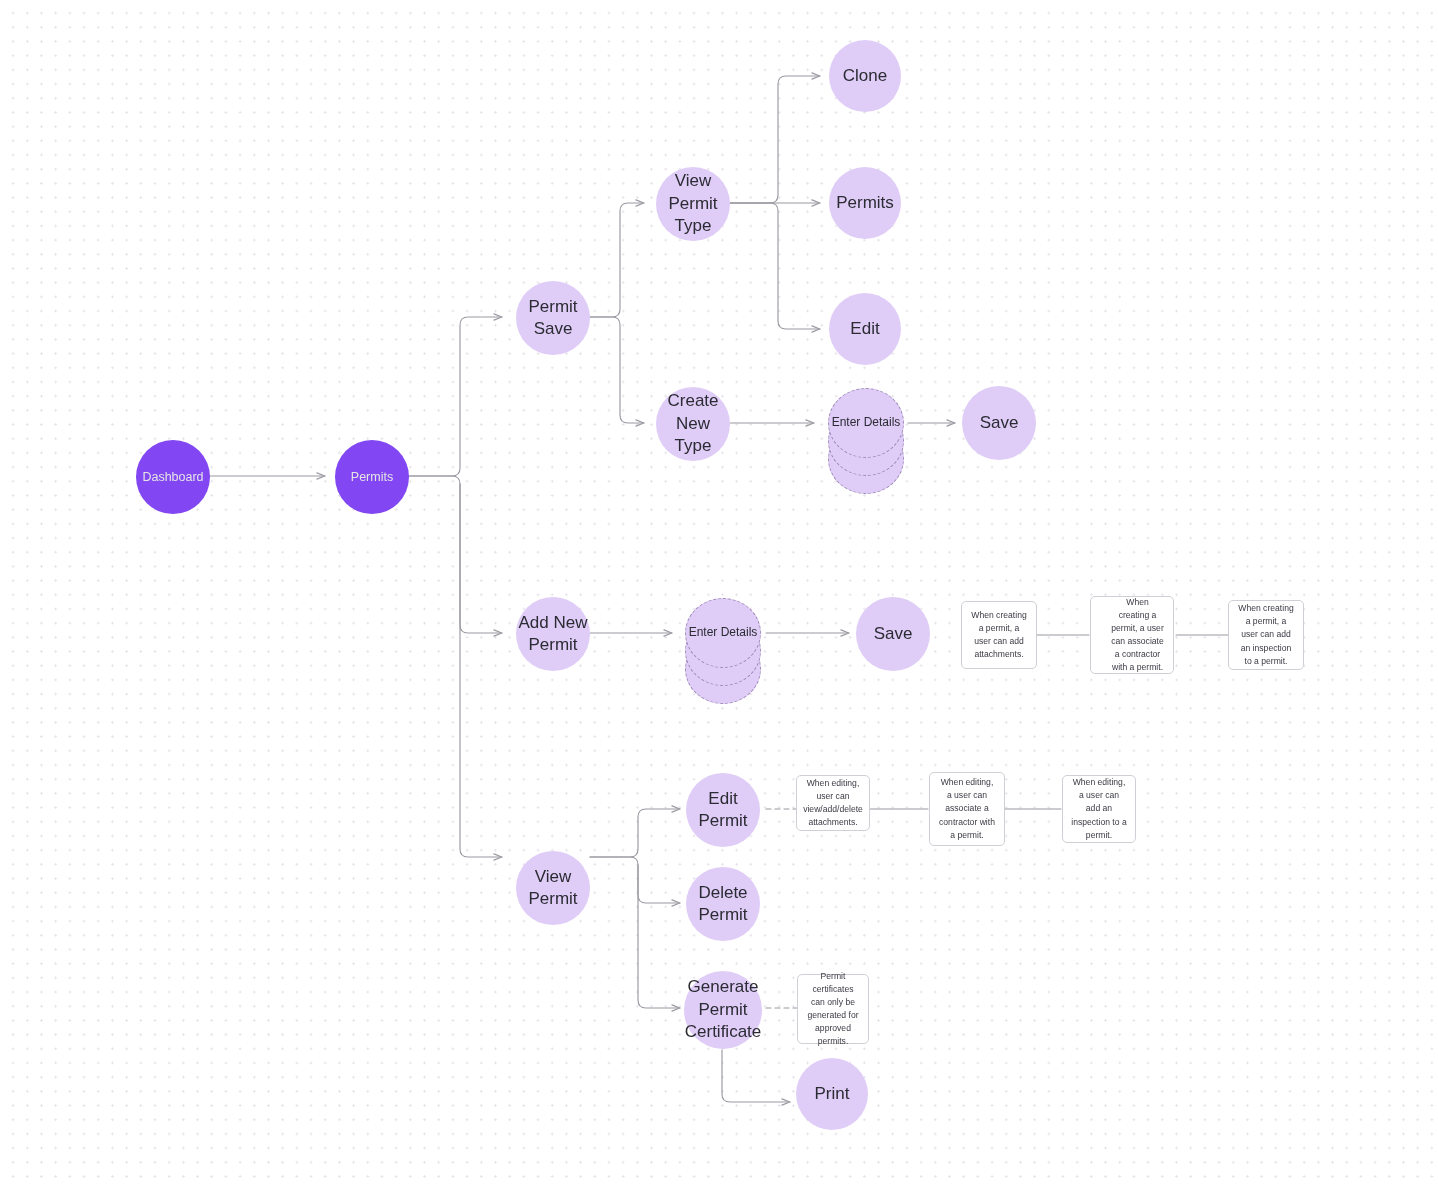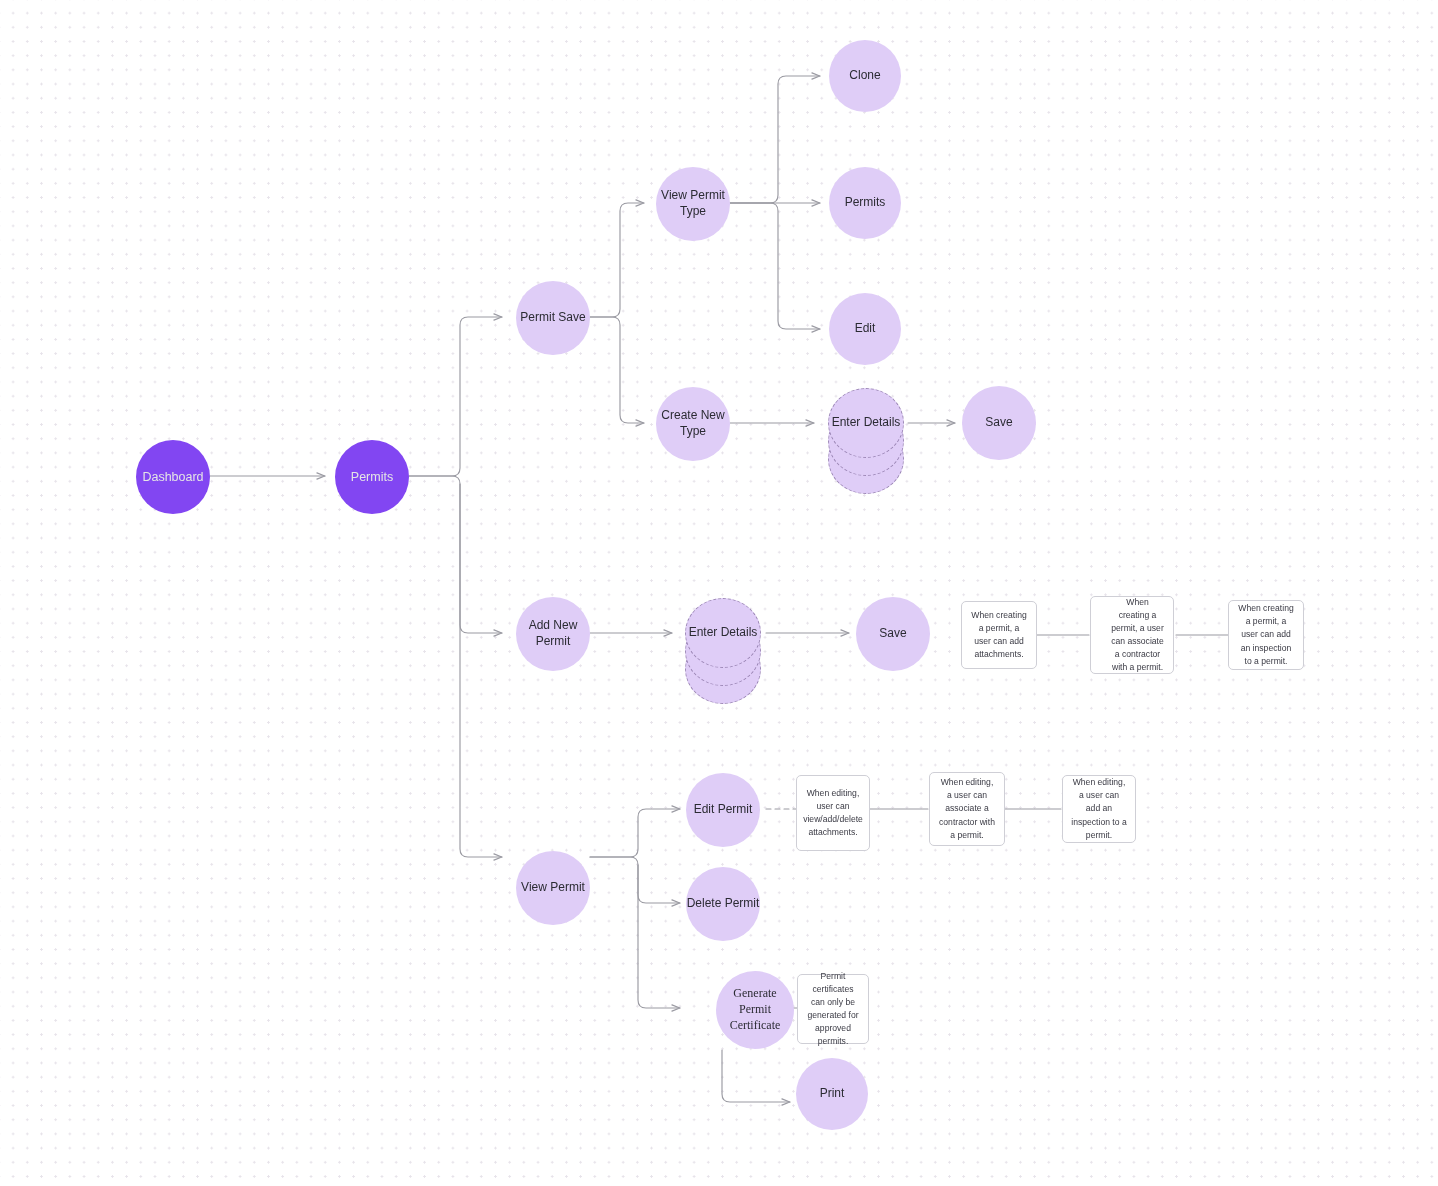--- a/index.html
+++ b/index.html
@@ -41,21 +41,21 @@
     z-index: 3;
   }
   .node-primary {
     background: #8246F2;
     color: #e5e5e5;
     font-size: 12.5px;
   }
   .node-soft {
     background: #DFCDF7;
     color: #2b2b33;
-    font-size: 12px;
+    font-size: 17px;
     align-items: center;
   }
 
   
   .stack {
     position: absolute;
     z-index: 3;
   }
   .stack .layer {
     position: absolute;
@@ -217,41 +217,41 @@
   </div>
 
   <div class="node node-soft" style="left:686px; top:773px; width:74px; height:74px;">
     <span>Edit Permit</span>
   </div>
 
   <div class="node node-soft" style="left:686px; top:867px; width:74px; height:74px;">
     <span>Delete Permit</span>
   </div>
 
-  <div class="node node-soft" style="left:716px; top:971px; width:78px; height:78px;font-family:Liberation Serif, serif;">
+  <div class="node node-soft" style="left:684px; top:971px; width:78px; height:78px;">
     <span>Generate Permit Certificate</span>
   </div>
 
   <div class="node node-soft" style="left:796px; top:1058px; width:72px; height:72px;">
     <span>Print</span>
   </div>
 
   <div class="note" style="left:961px; top:601px; width:76px; height:68px;">
     <span>When creating a permit, a user can add attachments.</span>
   </div>
 
   <div class="note" style="left:1090px; top:596px; width:84px; height:78px;padding-left:19px;">
     <span>When creating a permit, a user can associate a contractor with a permit.</span>
   </div>
 
   <div class="note" style="left:1228px; top:600px; width:76px; height:70px;">
     <span>When creating a permit, a user can add an inspection to a permit.</span>
   </div>
 
-  <div class="note" style="left:796px; top:775px; width:74px; height:76px;">
+  <div class="note" style="left:796px; top:775px; width:74px; height:56px;">
     <span>When editing, user can view/add/delete attachments.</span>
   </div>
 
   <div class="note" style="left:929px; top:772px; width:76px; height:74px;">
     <span>When editing, a user can associate a contractor with a permit.</span>
   </div>
 
   <div class="note" style="left:1062px; top:775px; width:74px; height:68px;">
     <span>When editing, a user can add an inspection to a permit.</span>
   </div>

